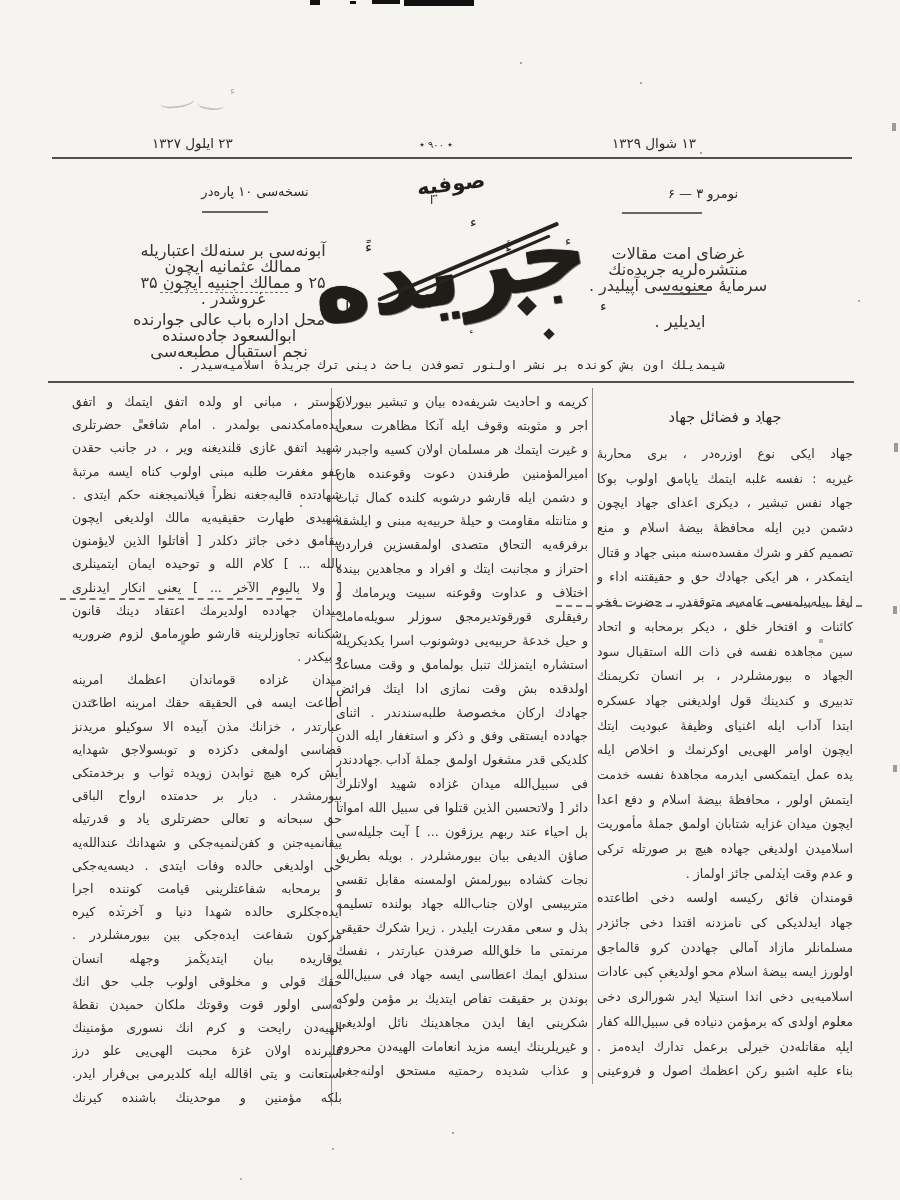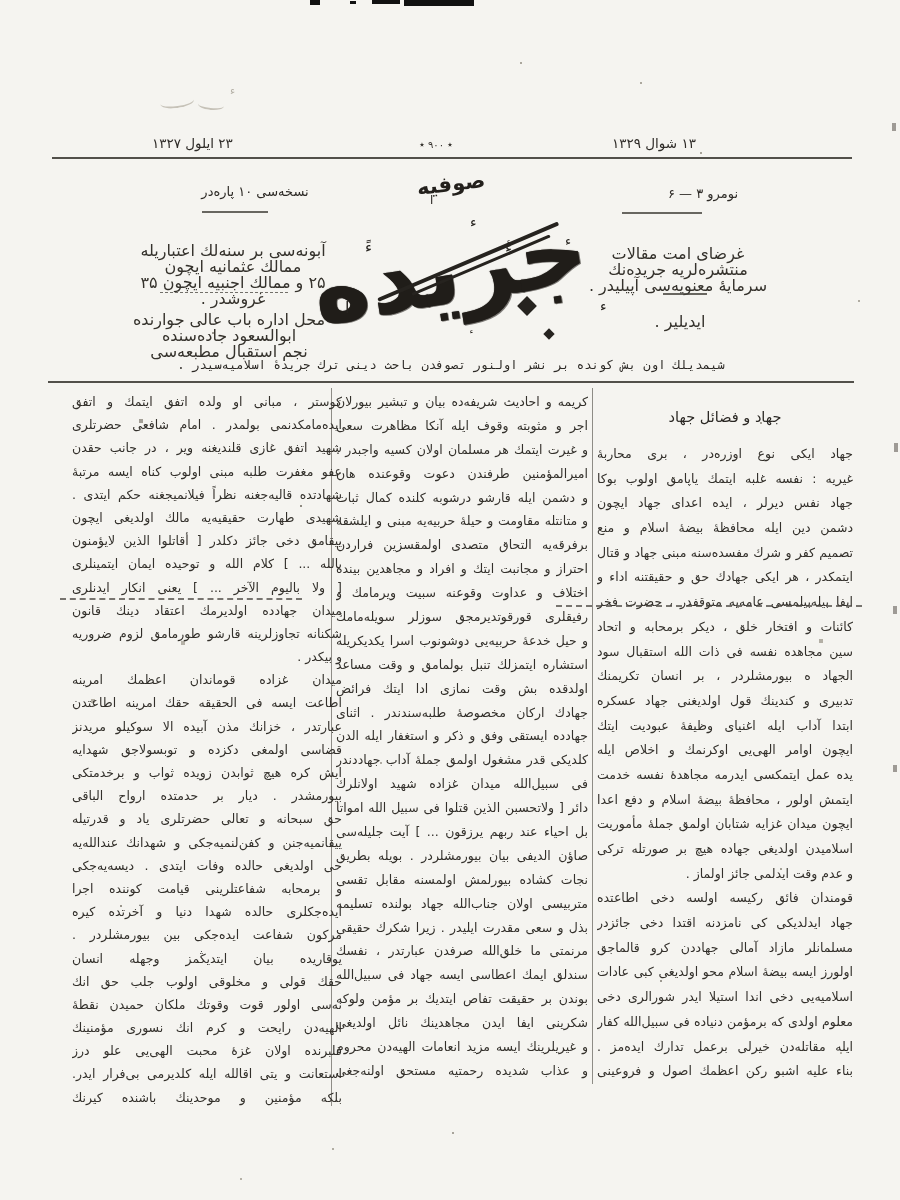--- a/index.html
+++ b/index.html
@@ -129,21 +129,21 @@
   <div class="hrule" style="left:48px;top:381px;width:806px;height:2px;"></div>
 
   <div class="divider" style="left:331px;top:388px;height:718px;"></div>
   <div class="divider" style="left:592px;top:388px;height:696px;"></div>
 
   <div class="col col-right" style="left:597px;top:392px;width:256px;">
     <div class="art-title">جهاد و فضائل جهاد</div>
     <div>
         <div class="ln">جهاد ایکی نوع اوزره‌در ، بری محاربهٔ</div>
         <div class="ln">غیریه : نفسه غلبه ایتمك یاپامق اولوب بوکا</div>
-        <div class="ln">جهاد نفس دیرلر ، ایده اعدای جهاد ایچون</div>
+        <div class="ln">جهاد نفس تبشیر ، دیکری اعدای جهاد ایچون</div>
         <div class="ln">دشمن دین ایله محافظهٔ بیضهٔ اسلام و منع</div>
         <div class="ln">تصمیم کفر و شرك مفسده‌سنه مبنی جهاد و قتال</div>
         <div class="ln">ایتمکدر ، هر ایکی جهادك حق و حقیقتنه اداء و</div>
         <div class="ln">ایفا بیله‌بیلمسی عامه‌یه متوقفدر ، حضرت فخر</div>
         <div class="ln">کائنات و افتخار خلق ، دیکر برمحابه و اتحاد</div>
         <div class="ln">سین مجاهده نفسه فی ذات الله استقبال سود</div>
         <div class="ln">الجهاد ه بیورمشلردر ، بر انسان تکریمنك</div>
         <div class="ln">تدبیری و کندینك قول اولدیغنی جهاد عسکره</div>
         <div class="ln">ابتدا آداب ایله اغنیای وظیفهٔ عبودیت ایتك</div>
         <div class="ln">ایچون اوامر الهی‌یی اوکرنمك و اخلاص ایله</div>

